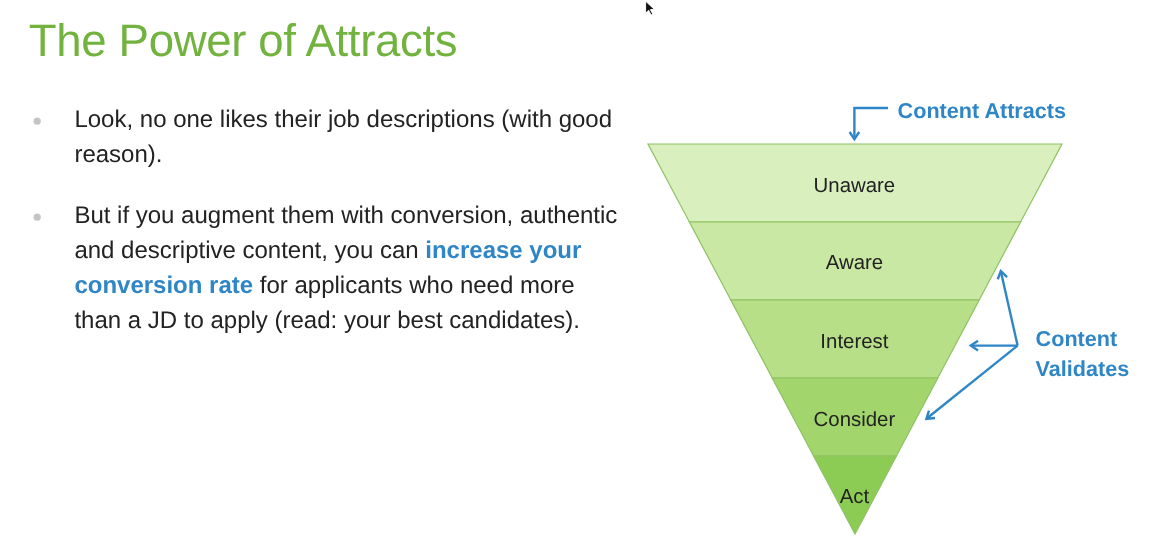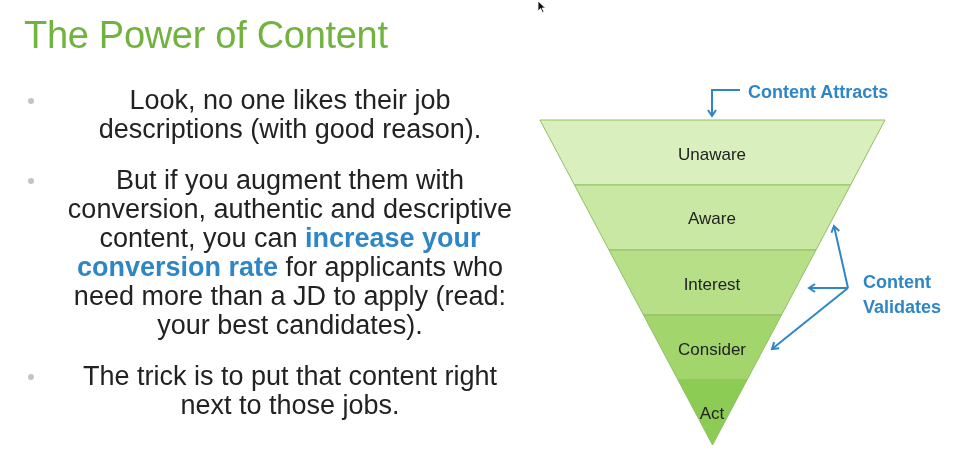--- a/index.html
+++ b/index.html
@@ -1,43 +1,39 @@
 <!DOCTYPE html>
 <html><head>
 <meta charset="utf-8">
 <style>
   html, body { margin: 0; padding: 0; background: #ffffff; }
   body { width: 965px; height: 455px; position: relative; overflow: hidden; font-family: "Liberation Sans", sans-serif; }
   .title { position: absolute; left: 24px; top: 14px; font-size: 38px; color: #72b33f; font-weight: normal; letter-spacing: -0.3px; margin: 0; }
   .bullets { position: absolute; left: 28px; top: 86px; width: 490px; margin: 0; padding: 0; list-style: none; }
-  .bullet { position: relative; padding-left: 34px; font-size: 27px; line-height: 29px; color: #222222; margin-bottom: 22px; text-align: center; }
+  .bullet { position: relative; padding-left: 34px; font-size: 20px; line-height: 29px; color: #222222; margin-bottom: 22px; }
   .bullet .dot { position: absolute; left: 0; top: 12px; width: 6px; height: 6px; border-radius: 50%; background: #c4c4c4; }
   .hl { color: #2f86c6; font-weight: bold; }
   .cursor { position: absolute; left: 537px; top: 0px; }
   svg.diagram { position: absolute; left: 0; top: 0; }
   .stage-label { font-family: "Liberation Sans", sans-serif; font-size: 17px; fill: #222222; }
   .callout { font-family: "Liberation Sans", sans-serif; font-size: 18px; font-weight: bold; fill: #2f86c6; }
 </style>
 </head>
 <body>
 
-<h1 class="title">The Power of Content</h1>
+<h1 class="title">The Power of Attracts</h1>
 
 <ul class="bullets">
   <li class="bullet">
     <span class="dot"></span>
     <span>Look, no one likes their job descriptions (with good reason).</span>
   </li>
   <li class="bullet">
     <span class="dot"></span>
     <span>But if you augment them with conversion, authentic and descriptive content, you can </span><span class="hl">increase your conversion rate</span><span> for applicants who need more than a JD to apply (read: your best candidates).</span>
-  </li>
-  <li class="bullet">
-    <span class="dot"></span>
-    <span>The trick is to put that content right next to those jobs.</span>
   </li>
 </ul>
 
 <svg class="cursor" width="12" height="14" viewBox="0 0 12 14">
   <path d="M1 1 L1 11 L3.5 8.5 L5.5 12.5 L7 11.8 L5 8 L8.5 8 Z" fill="#111" stroke="#fff" stroke-width="0.8"></path>
 </svg>
 
 <svg class="diagram" width="965" height="455" viewBox="0 0 965 455">
   <defs>
     <marker id="ah" markerWidth="10" markerHeight="10" refX="7" refY="5" orient="auto" markerUnits="userSpaceOnUse">

